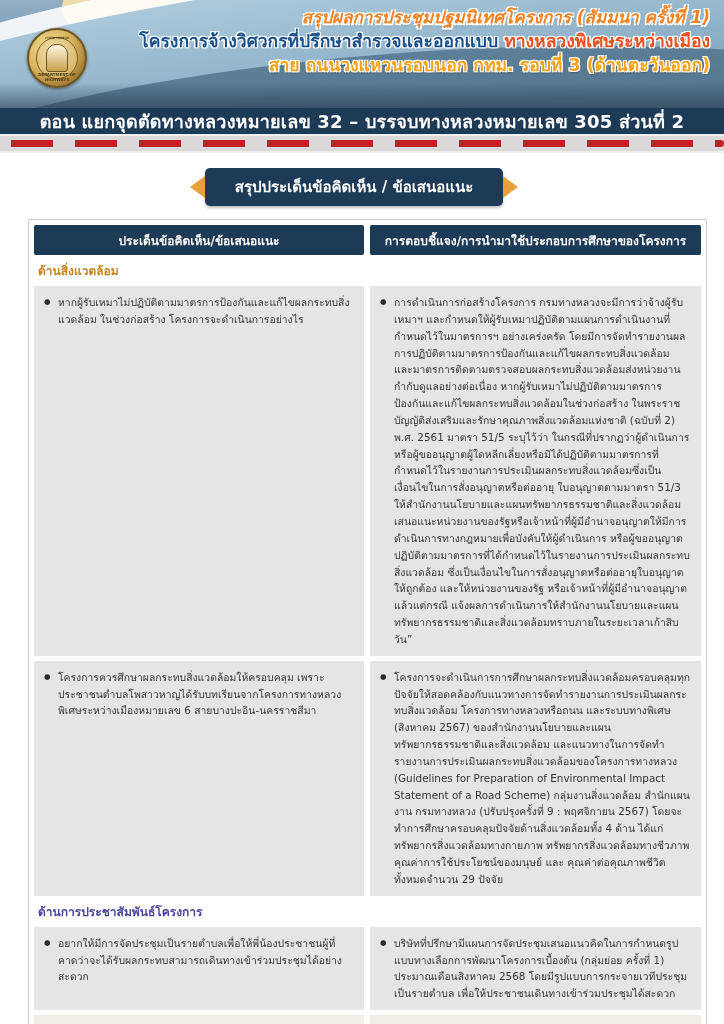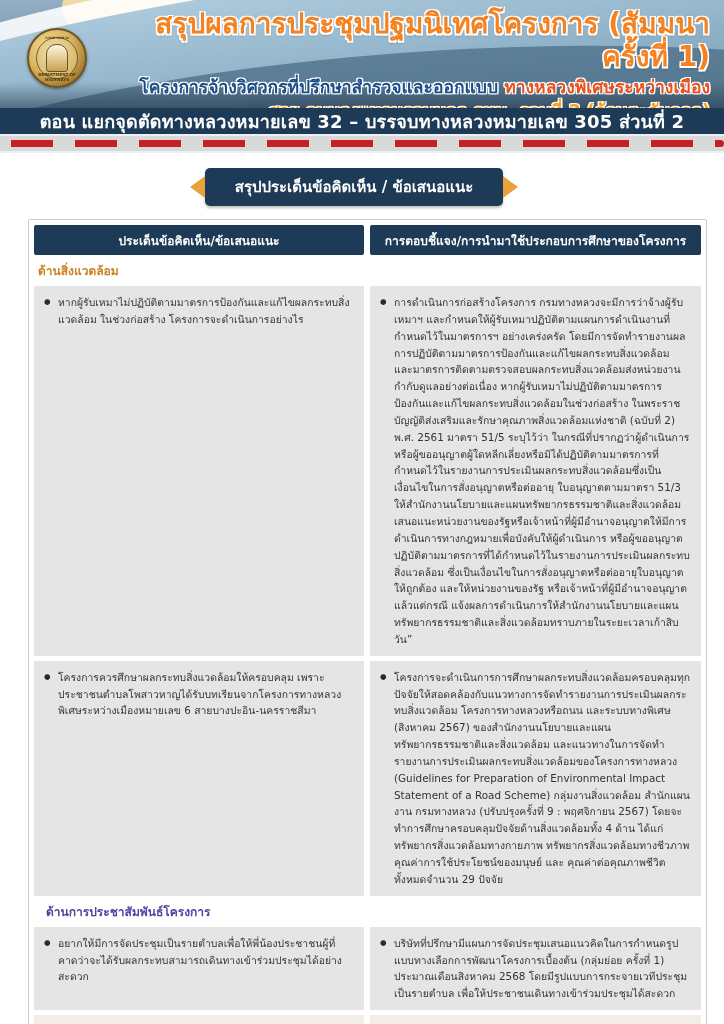--- a/index.html
+++ b/index.html
@@ -29,22 +29,22 @@
         display:flex;flex-direction:column;align-items:center;justify-content:space-between;
         padding:4px 2px;box-sizing:border-box;}
   .logo .ring{position:absolute;inset:7px;border:1px solid #7c5c22;border-radius:50%;
               background:radial-gradient(circle at 40% 35%,#efe0ad,#cfa953);}
   .logo .crest{position:absolute;left:50%;top:50%;width:20px;height:26px;transform:translate(-50%,-50%);
                background:linear-gradient(180deg,#fdf6e0,#caa24e);border:1px solid #6e5420;
                border-radius:10px 10px 3px 3px;}
   .logo-txt{position:relative;z-index:2;font-size:4px;font-weight:bold;color:#4c3a12;text-align:center;width:100%;}
 
   .titles{position:absolute;top:7px;left:104px;right:14px;text-align:right;line-height:1.18;}
-  .t1{font-size:28px;font-weight:bold;color:#f58220;letter-spacing:0;
-      text-shadow:-1.5px -1.5px 0 #fff,1.5px -1.5px 0 #fff,-1.5px 1.5px 0 #fff,1.5px 1.5px 0 #fff,0 2px 3px rgba(0,0,0,.35);}
+  .t1{font-size:17px;font-weight:bold;color:#f58220;letter-spacing:0;
+      text-shadow:-1.5px -1.5px 0 #fff,1.5px -1.5px 0 #fff,-1.5px 1.5px 0 #fff,1.5px 1.5px 0 #fff,0 2px 3px rgba(0,0,0,.35);font-style:italic;}
   .t2{font-size:17.5px;font-weight:bold;margin-top:4px;}
   .t2 .blue{color:#1c4f8a;text-shadow:-1.2px -1.2px 0 #fff,1.2px -1.2px 0 #fff,-1.2px 1.2px 0 #fff,1.2px 1.2px 0 #fff;margin-top:40px;}
   .t2 .red{color:#e8511f;text-shadow:-1.2px -1.2px 0 #fff,1.2px -1.2px 0 #fff,-1.2px 1.2px 0 #fff,1.2px 1.2px 0 #fff;}
   .t3{font-size:17.5px;font-weight:bold;color:#f7a21b;margin-top:3px;
       text-shadow:-1.2px -1.2px 0 #fff,1.2px -1.2px 0 #fff,-1.2px 1.2px 0 #fff,1.2px 1.2px 0 #fff,0 2px 2px rgba(0,0,0,.3);}
 
   .navy-band{height:26px;background:#1d3a57;color:#fff;display:flex;align-items:center;justify-content:center;
              font-size:18px;font-weight:bold;letter-spacing:.2px;}
   .barrier{height:15px;background:#d9d9d9;border-top:2px solid #efefef;border-bottom:2px solid #efefef;
            display:flex;align-items:center;}
@@ -64,21 +64,21 @@
   
   .tablebox{margin:0 17px 12px 28px;border:1px solid #cccccc;background:#fff;padding:5px;border-radius:2px;}
   .trow{display:flex;gap:6px;margin-top:5px;}
   .trow:first-child{margin-top:0;}
   .cl{flex:0 0 330px;box-sizing:border-box;}
   .cr{flex:1;box-sizing:border-box;}
   .th{background:#1d3a57;color:#fff;font-weight:bold;font-size:12px;display:flex;
       align-items:center;justify-content:center;min-height:30px;border-radius:2px;text-align:center;}
   .seclabel{font-weight:bold;font-size:12px;padding:6px 4px 1px 4px;}
   .sec-env{color:#c9821f;}
-  .sec-pr{color:#4c44a0;margin-left:8px;}
+  .sec-pr{color:#4c44a0;}
   .cell{font-size:10.4px;line-height:1.62;color:#333;padding:8px 10px 8px 24px;position:relative;border-radius:1px;}
   .cell::before{content:"●";position:absolute;left:10px;top:10px;font-size:7.5px;color:#2b2b2b;}
   .bg-cream{background:#e5e5e5;}
   .bg-pale{background:#f2eee7;}
   .mh148{min-height:148px;} .mh126{min-height:126px;} .mh52{min-height:52px;} .mh40{min-height:40px;}
 </style>
 </head>
 <body>
 
 <div class="page">

